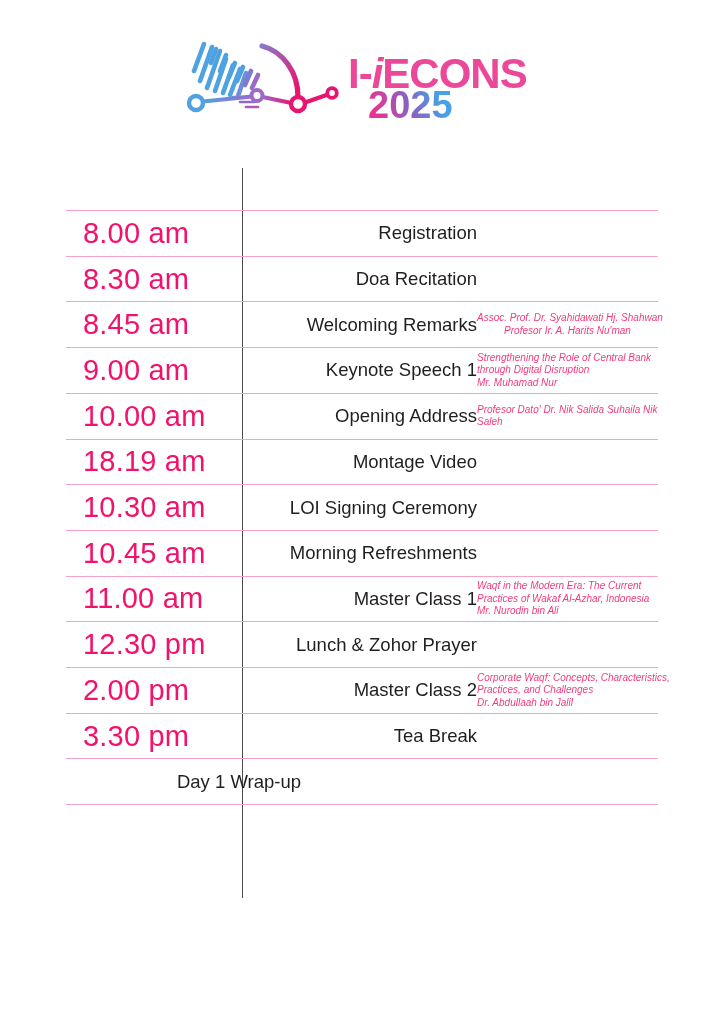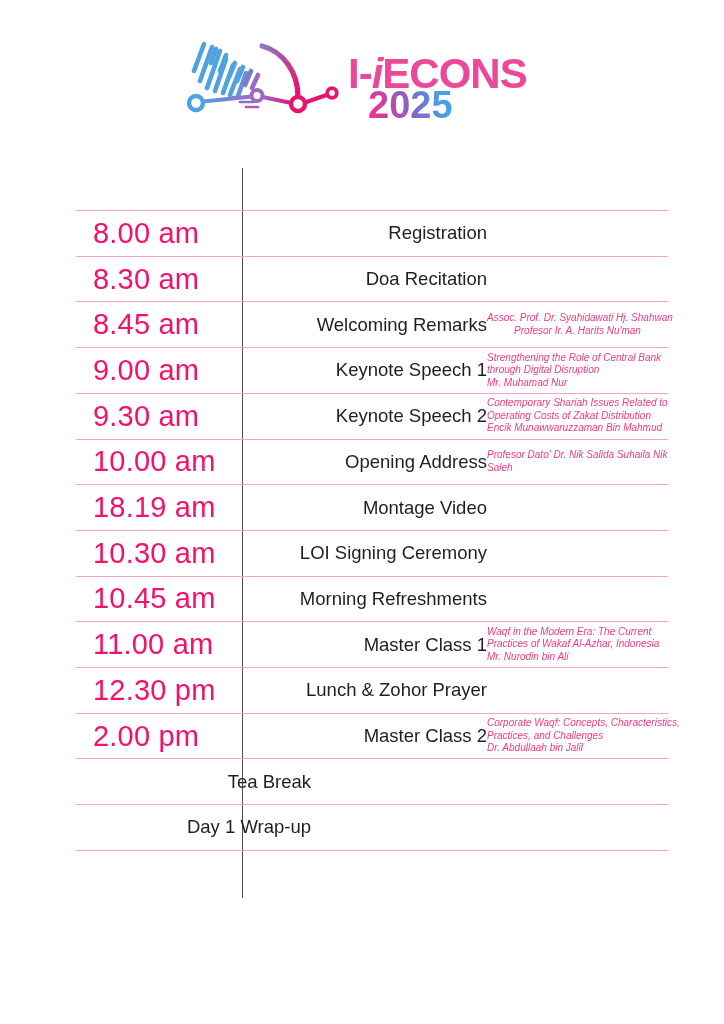--- a/index.html
+++ b/index.html
@@ -33,21 +33,21 @@
     -webkit-background-clip:text;background-clip:text;color:transparent;
     white-space:nowrap;
     margin-left:23px;
   }
   
   .vline{
     position:absolute;left:242px;top:168px;width:1px;height:730px;
     background:var(--divider-gray);
   }
   .schedule-rows{
-    position:absolute;left:76px;top:210px;width:592px;
+    position:absolute;left:66px;top:210px;width:592px;
     border-bottom:1px solid var(--line-pink);
   }
   .row{
     display:flex;align-items:center;height:45.71px;box-sizing:border-box;
     border-top:1px solid var(--line-pink);
   }
   .cell-time{
     width:176px;box-sizing:border-box;padding-left:17px;flex:none;
     font-size:29px;color:var(--accent);letter-spacing:0.2px;white-space:nowrap;
   }
@@ -140,27 +140,20 @@
 Profesor Ir. A. Harits Nu'man</div>
   </div>
     <div class="row">
     <div class="cell-time">9.00 am</div>
     <div class="cell-event">Keynote Speech 1</div>
     <div class="cell-note">Strengthening the Role of Central Bank
 through Digital Disruption
 Mr. Muhamad Nur</div>
   </div>
     <div class="row">
-    <div class="cell-time">9.30 am</div>
-    <div class="cell-event">Keynote Speech 2</div>
-    <div class="cell-note">Contemporary Shariah Issues Related to
-Operating Costs of Zakat Distribution
-Encik Munawwaruzzaman Bin Mahmud</div>
-  </div>
-    <div class="row">
     <div class="cell-time">10.00 am</div>
     <div class="cell-event">Opening Address</div>
     <div class="cell-note">Profesor Dato' Dr. Nik Salida Suhaila Nik
 Saleh</div>
   </div>
     <div class="row">
     <div class="cell-time">18.19 am</div>
     <div class="cell-event">Montage Video</div>
     <div class="cell-note"></div>
   </div>
@@ -187,20 +180,21 @@
     <div class="cell-note"></div>
   </div>
     <div class="row">
     <div class="cell-time">2.00 pm</div>
     <div class="cell-event">Master Class 2</div>
     <div class="cell-note">Corporate Waqf: Concepts, Characteristics,
 Practices, and Challenges
 Dr. Abdullaah bin Jalil</div>
   </div>
     <div class="row">
+    <div class="cell-time">3.30 pm</div>
     <div class="cell-event">Tea Break</div>
     <div class="cell-note"></div>
   </div>
     <div class="row">
     <div class="cell-event">Day 1 Wrap-up</div>
     <div class="cell-note"></div>
   </div>
   </div>
 
 </body></html>

